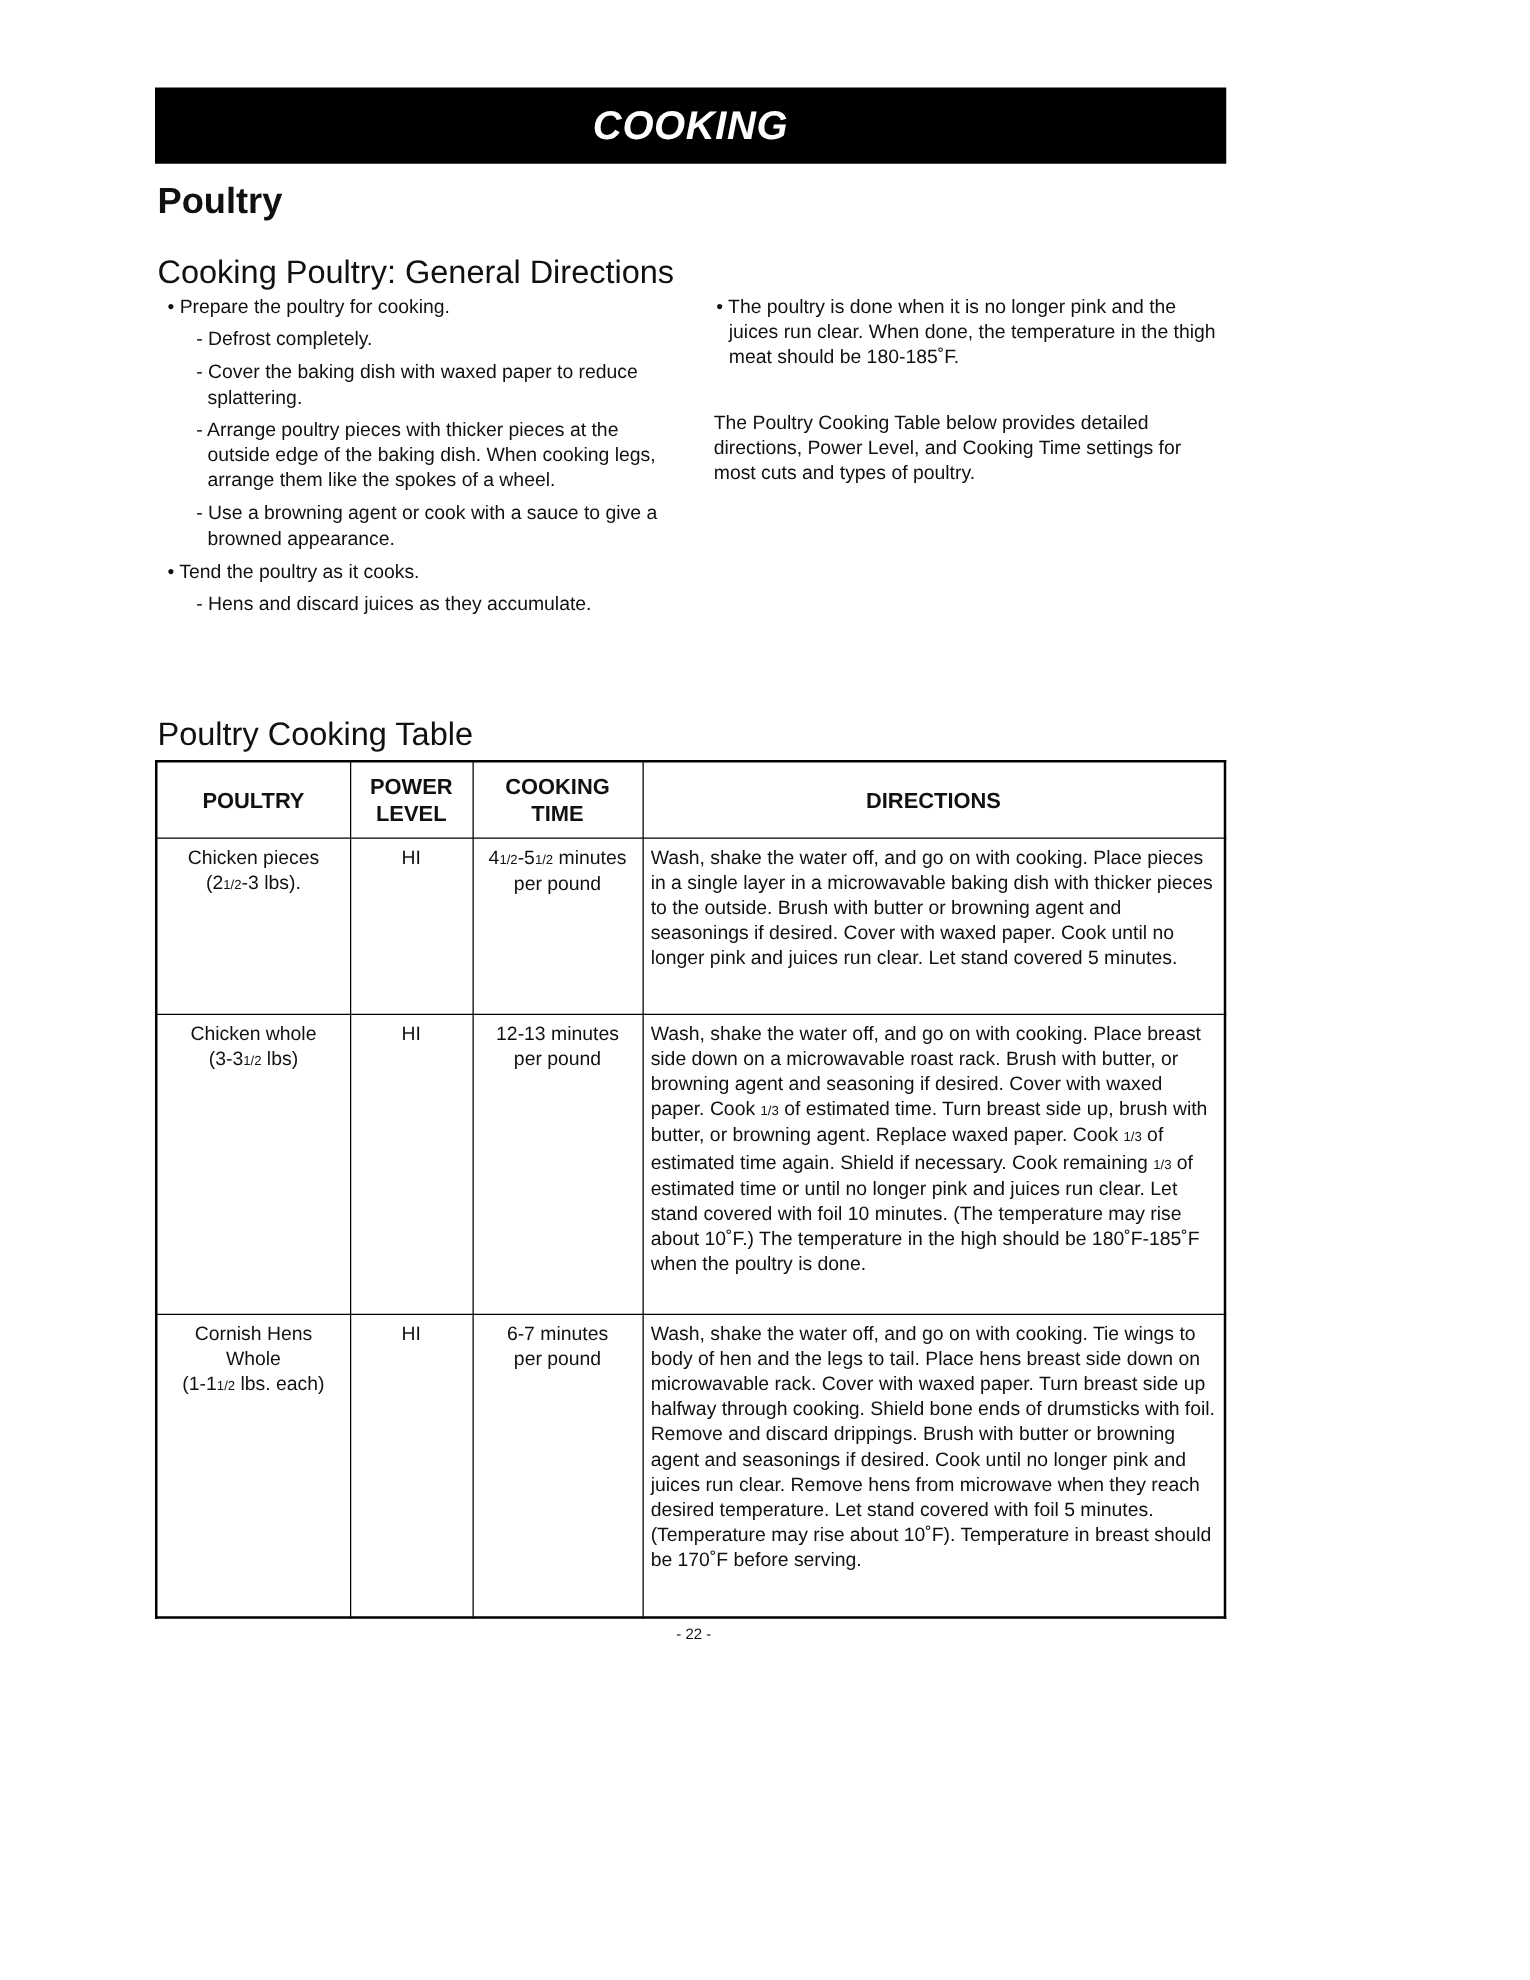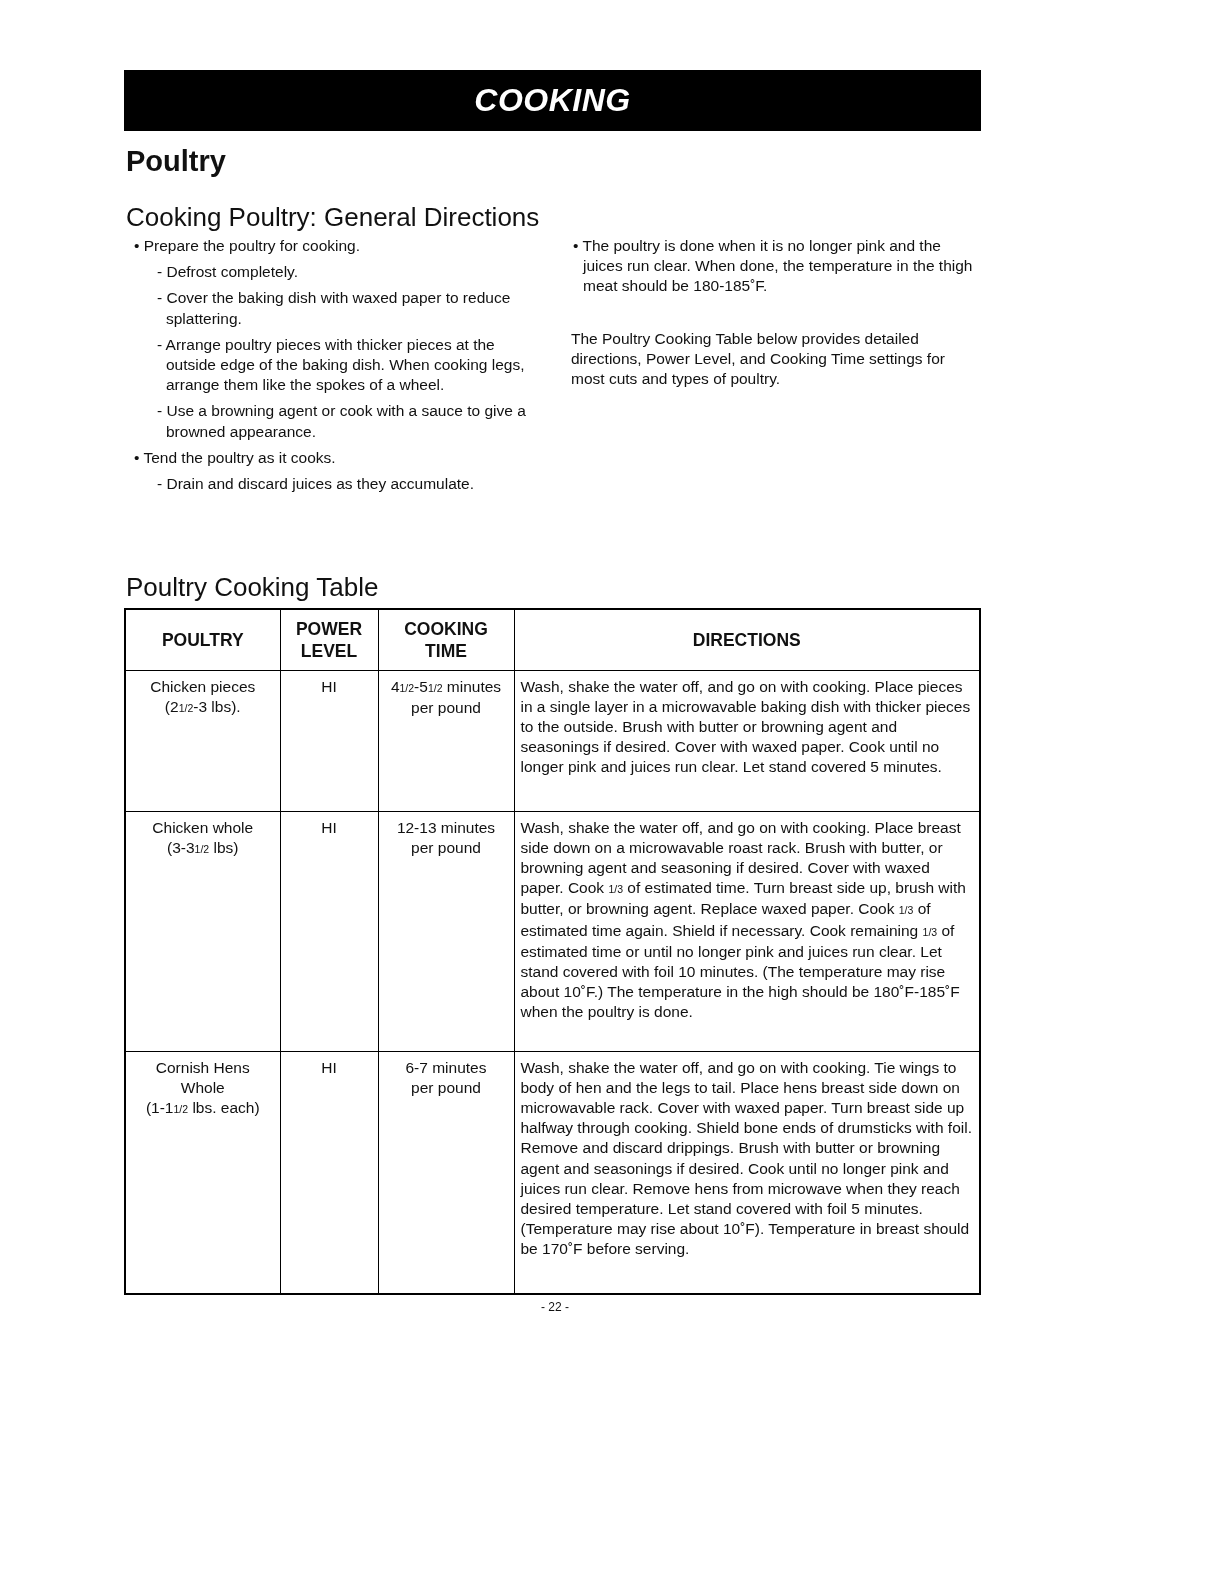--- a/index.html
+++ b/index.html
@@ -52,21 +52,21 @@
 
 <div class="h2" style="left:126px; top:202px;">Cooking Poultry: General Directions</div>
 
 <div class="col" style="left:126px; top:230px; width:425px;">
   <p class="bullet">• Prepare the poultry for cooking.</p>
   <p class="dash">- Defrost completely.</p>
   <p class="dash">- Cover the baking dish with waxed paper to reduce splattering.</p>
   <p class="dash">- Arrange poultry pieces with thicker pieces at the outside edge of the baking dish. When cooking legs, arrange them like the spokes of a wheel.</p>
   <p class="dash">- Use a browning agent or cook with a sauce to give a browned appearance.</p>
   <p class="bullet">• Tend the poultry as it cooks.</p>
-  <p class="dash">- Drain and discard juices as they accumulate.</p>
+  <p class="dash">- Hens and discard juices as they accumulate.</p>
 </div>
 
 <div class="col" style="left:565px; top:230px; width:420px;">
   <p class="bullet">• The poultry is done when it is no longer pink and the juices run clear. When done, the temperature in the thigh meat should be 180-185˚F.</p>
   <div class="gap"></div>
   <p>The Poultry Cooking Table below provides detailed directions, Power Level, and Cooking Time settings for most cuts and types of poultry.</p>
 </div>
 
 <div class="h2" style="left:126px; top:572px;">Poultry Cooking Table</div>
 

